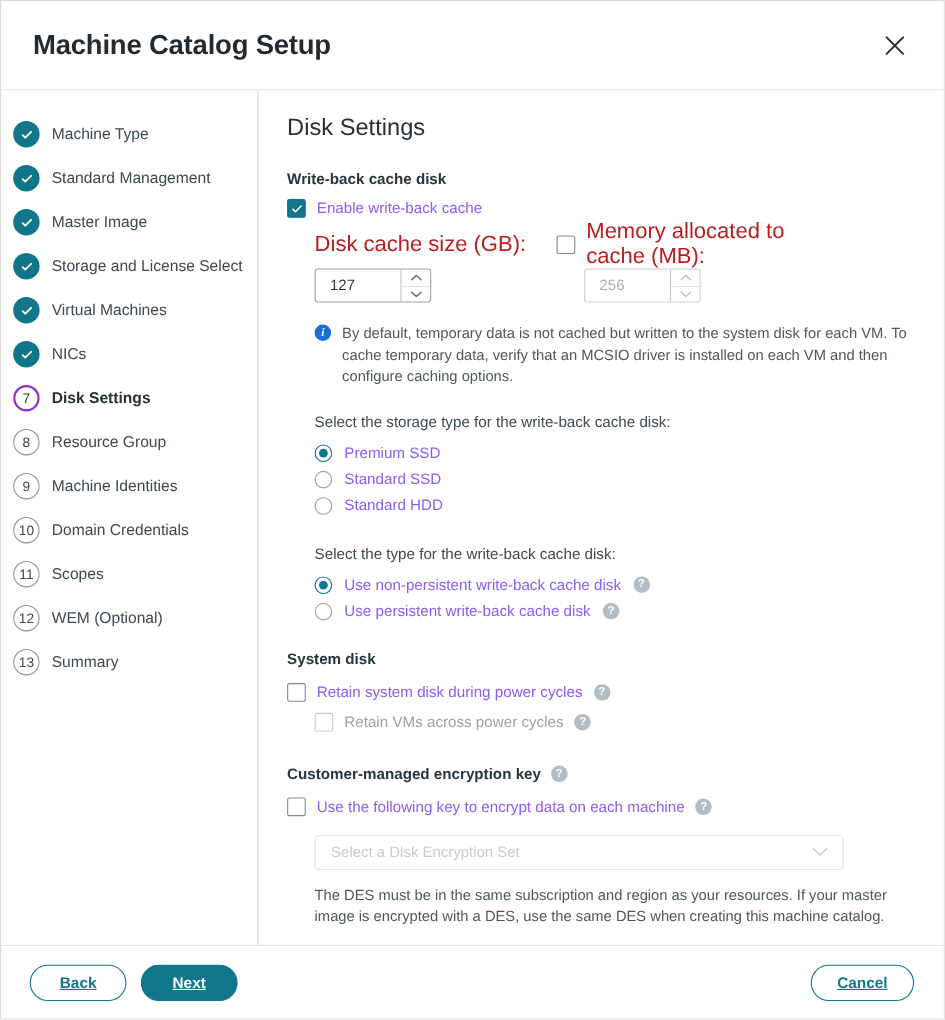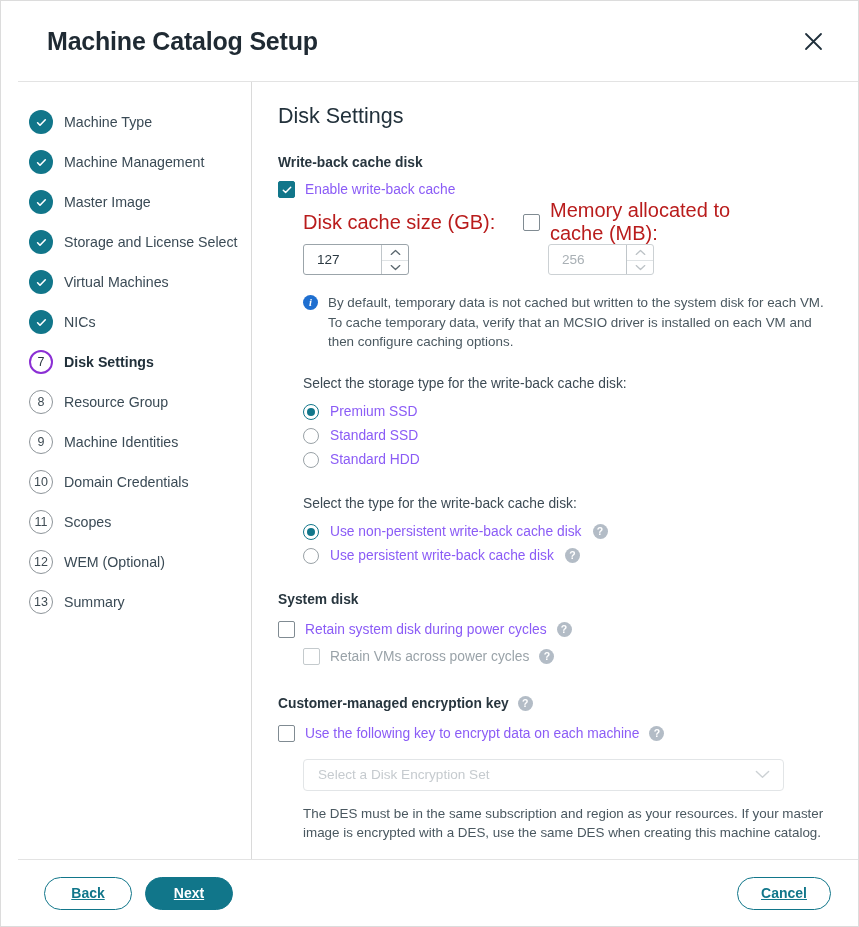--- a/index.html
+++ b/index.html
@@ -14,21 +14,20 @@
     -webkit-font-smoothing: antialiased;
   }
   .window {
     position: relative;
     width: 859px; height: 927px;
     background: #fff;
     border: 1px solid #dcdcdc;
     display: flex;
     flex-direction: column;
     overflow: hidden;
-    padding-left: 17px;
   }
 
   
   .header {
     height: 81px;
     flex: 0 0 81px;
     display: flex;
     align-items: center;
     justify-content: space-between;
     padding: 0 28px 0 29px;
@@ -362,21 +361,21 @@
         </div>
         <div class="step-label">Machine Type</div>
       </div>
 
       <div class="step">
         <div class="step-marker done">
           <svg width="13" height="13" viewBox="0 0 13 13">
               <path d="M2.6 6.8 L5 9.2 L10.3 3.8" stroke="#fff" stroke-width="1.6" fill="none" stroke-linecap="round" stroke-linejoin="round"></path>
             </svg>
         </div>
-        <div class="step-label">Machine Management</div>
+        <div class="step-label">Standard Management</div>
       </div>
 
       <div class="step">
         <div class="step-marker done">
           <svg width="13" height="13" viewBox="0 0 13 13">
               <path d="M2.6 6.8 L5 9.2 L10.3 3.8" stroke="#fff" stroke-width="1.6" fill="none" stroke-linecap="round" stroke-linejoin="round"></path>
             </svg>
         </div>
         <div class="step-label">Master Image</div>
       </div>

